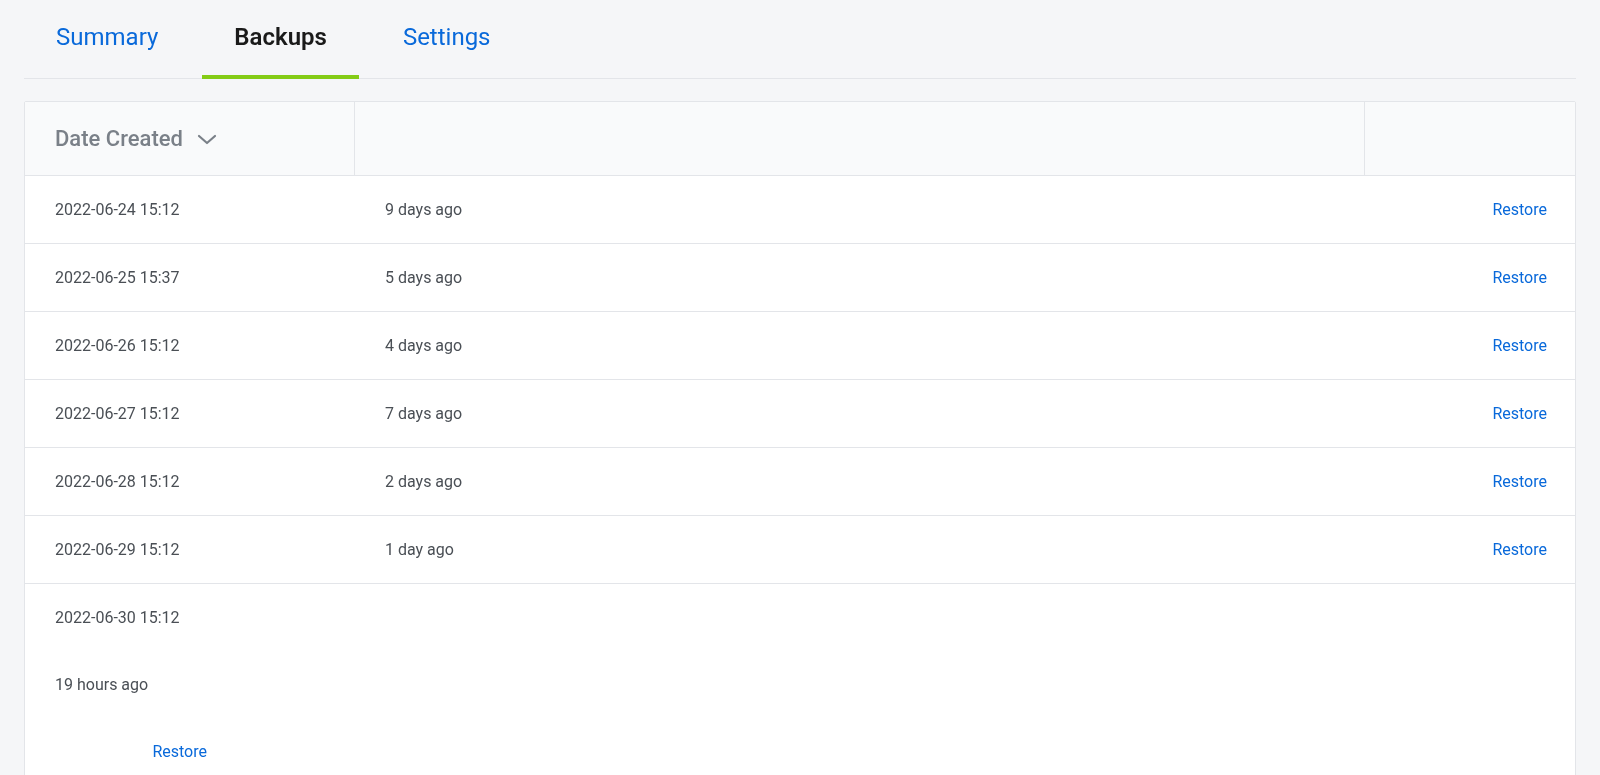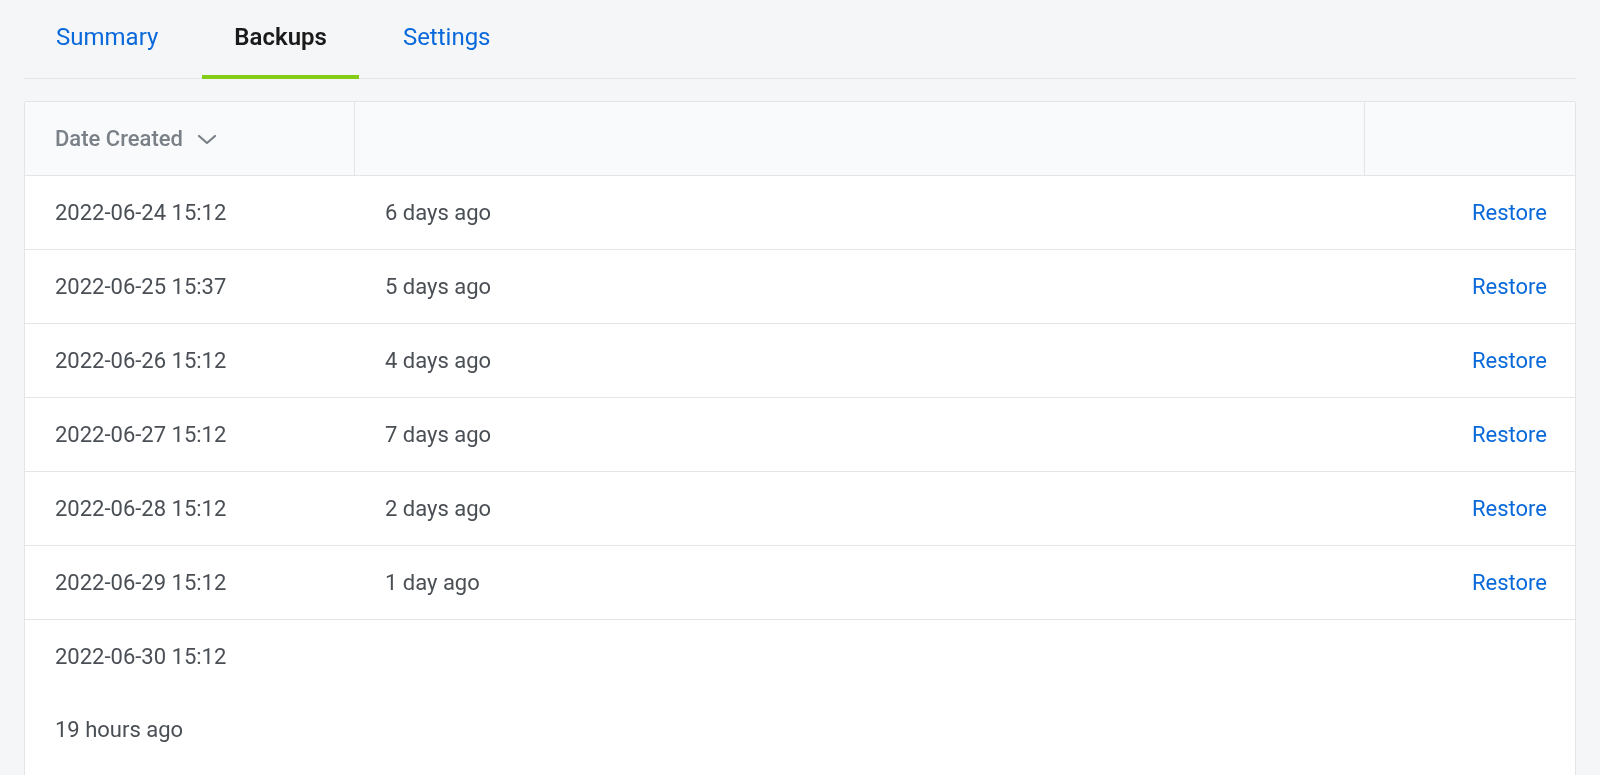--- a/index.html
+++ b/index.html
@@ -82,21 +82,21 @@
     .row {
       display: flex;
       border-bottom: 1px solid #e3e5e9;
     }
     .row:last-child {
       border-bottom: none;
       flex-direction: column;
     }
     .cell {
       padding: 24px 30px;
-      font-size: 22px;
+      font-size: 16px;
       color: #4a4f55;
     }
     .cell.col-date {
       width: 330px;
     }
     .cell.col-age {
       flex: 1;
     }
     .cell.col-action {
       width: 210px;
@@ -130,21 +130,21 @@
           </svg>
         </span>
       </div>
       <div class="th col-age"></div>
       <div class="th col-action"></div>
     </div>
     <div class="table-body">
 
     <div class="row">
           <div class="cell col-date">2022-06-24 15:12</div>
-          <div class="cell col-age">6 days ago</div>
+          <div class="cell col-age">9 days ago</div>
           <div class="cell col-action"><a class="restore-link">Restore</a></div>
         </div>
         <div class="row">
           <div class="cell col-date">2022-06-25 15:37</div>
           <div class="cell col-age">5 days ago</div>
           <div class="cell col-action"><a class="restore-link">Restore</a></div>
         </div>
         <div class="row">
           <div class="cell col-date">2022-06-26 15:12</div>
           <div class="cell col-age">4 days ago</div>

